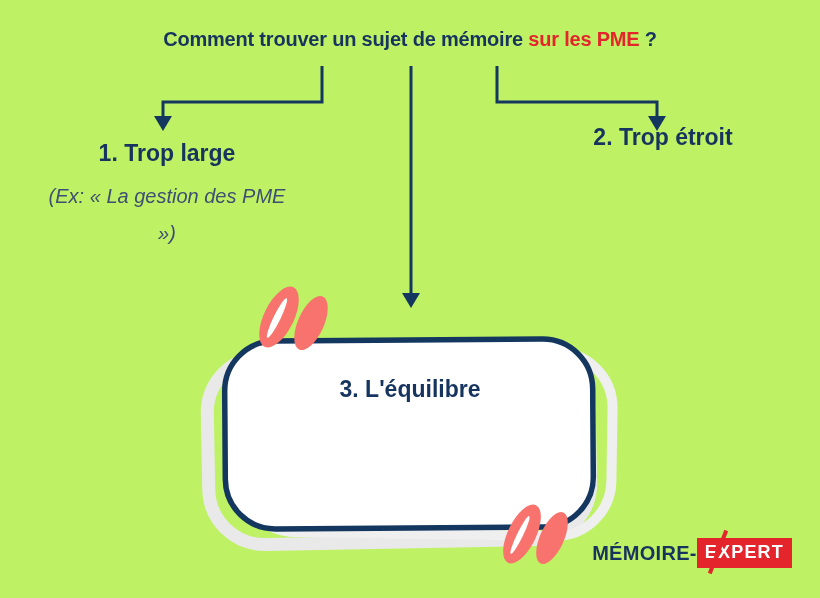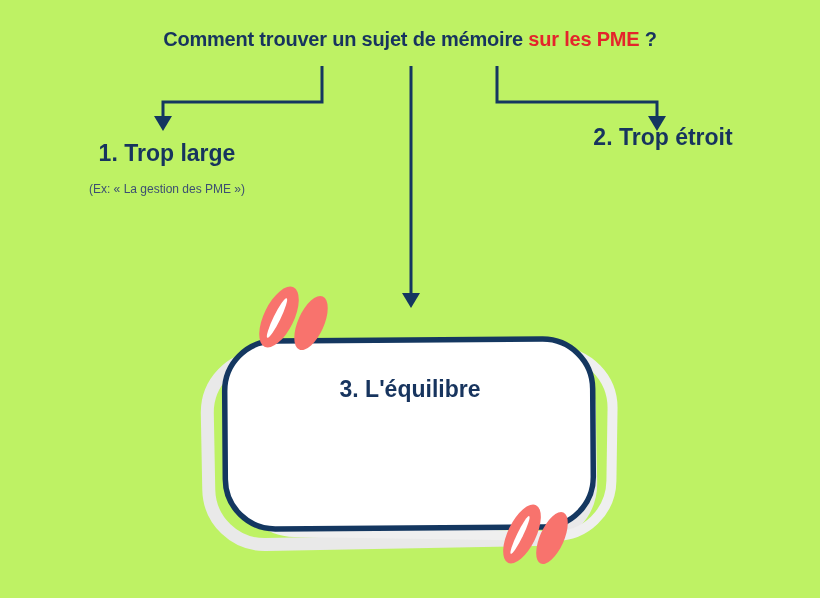--- a/index.html
+++ b/index.html
@@ -17,21 +17,21 @@
     font-size:20px;font-weight:700;letter-spacing:-0.2px;
     color:#17345e;
   }
   .title .hl{color:#e4252b;}
   svg.layer{position:absolute;top:0;left:0;pointer-events:none;}
   .branch{position:absolute;text-align:center;}
   .branch h2{
     margin:0 0 11px 0;font-size:23px;font-weight:700;color:#17345e;text-align:center;
   }
   .example{
-    margin:0;font-size:12px;color:#3d4f72;line-height:1.85;text-align:center;
+    margin:0;font-size:20px;font-style:italic;color:#3d4f72;line-height:1.85;text-align:center;
   }
   .point{
     margin:16px 0 0 0;font-size:15.5px;color:#2d4268;line-height:1.8;
   }
   .tri{
     color:#e4252b;font-size:12px;margin-right:7px;
     display:inline-block;transform:translateY(-1px);
     font-family:"DejaVu Sans",sans-serif;font-style:normal;
   }
   .branch-left {top:140px;left:37px;width:260px;}
@@ -101,14 +101,19 @@
       <ellipse cx="522" cy="534" rx="14" ry="32" fill="#f8736d" transform="rotate(26 522 534)"></ellipse>
       <ellipse cx="520" cy="535" rx="3" ry="21" fill="#ffffff" transform="rotate(26 520 535)"></ellipse>
       <ellipse cx="552" cy="538" rx="12" ry="28" fill="#f8736d" transform="rotate(24 552 538)"></ellipse>
     </g>
   </svg>
 
   <section class="branch branch-center">
     <h2>3. L'équilibre</h2>
   </section>
 
+  <div class="logo">
+    <span class="logo-left">MÉMOIRE-</span>
+    <span class="logo-box">EXPERT</span>
+    <span class="logo-slash"></span>
+  </div>
 
 </div>
 
 </body></html>

